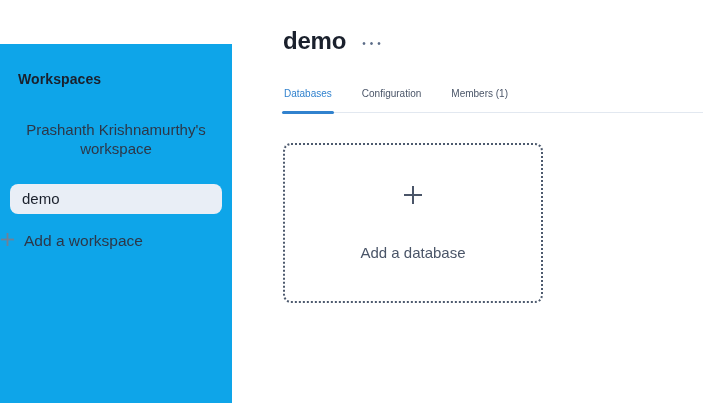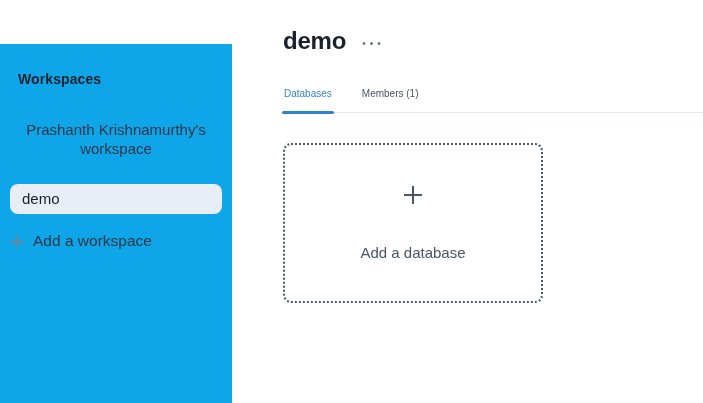--- a/index.html
+++ b/index.html
@@ -51,23 +51,23 @@
     margin-top: 26px;
     background: #e9eef6;
     height: 30px;
     line-height: 30px;
     padding: 0 12px;
     color: #1a202c;
     text-align: left;
   }
   .add-workspace {
     margin-top: 18px;
-    padding-left: 9px;
-    display: flex;
-    align-items: center;
+    padding-left: 0;
+    display: flex;
+    align-items: flex-start;
     gap: 9px;
     font-size: 15.5px;
     font-weight: 500;
     color: #2d3748;
     cursor: pointer;
     background: none;
     border: none;
     font-family: inherit;
   }
   .plus-small { display: inline-flex; flex: none; }
@@ -187,20 +187,21 @@
 
     <div class="title-row">
       <h1 class="page-title">demo</h1>
       <button class="menu-btn">
         <span class="ellipsis">•••</span>
       </button>
     </div>
 
     <nav class="tabs">
       <button class="tab active">Databases</button>
+      <button class="tab">Configuration</button>
       <button class="tab">Members (1)</button>
     </nav>
 
     <button class="add-db-card">
       <span class="plus-large">
         <svg width="20" height="20" viewBox="0 0 20 20">
           <line x1="10" y1="1" x2="10" y2="19" stroke="#4a5568" stroke-width="2"></line>
           <line x1="1" y1="10" x2="19" y2="10" stroke="#4a5568" stroke-width="2"></line>
         </svg>
       </span>

